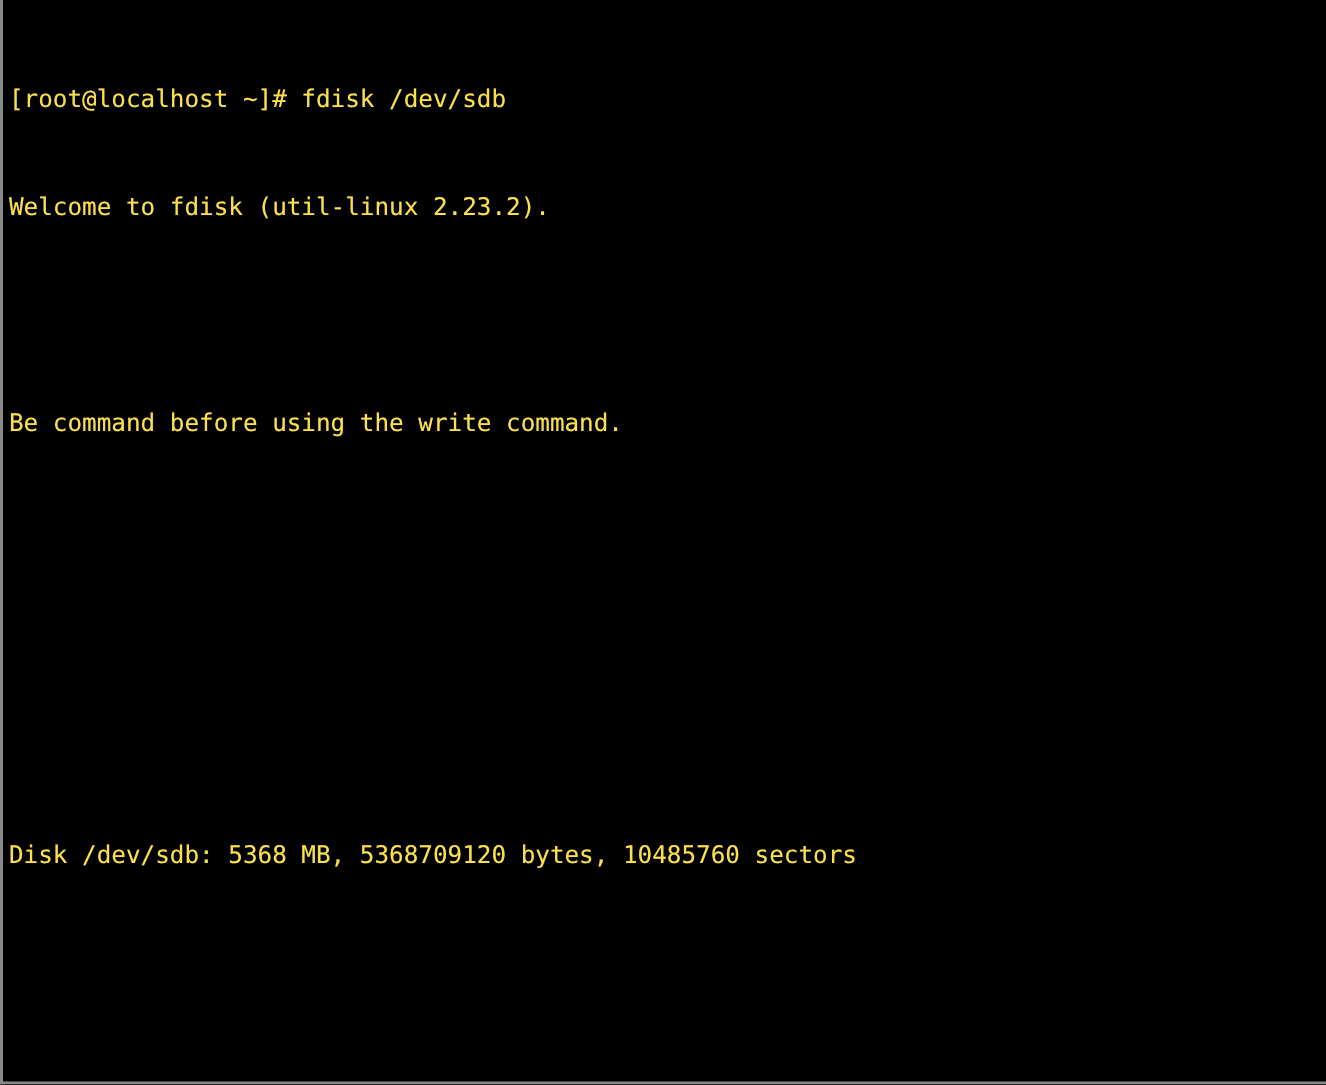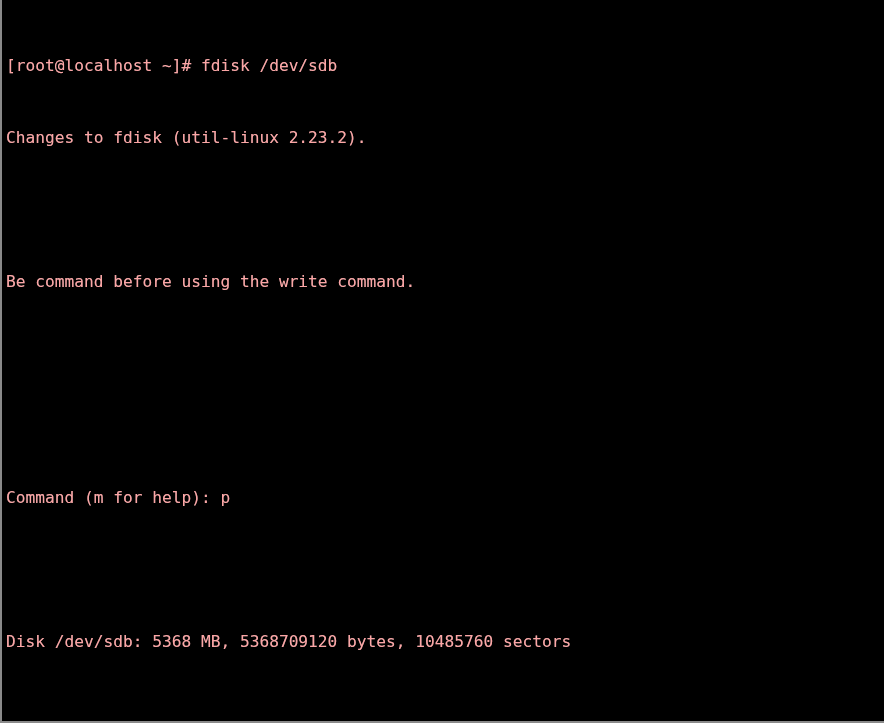--- a/index.html
+++ b/index.html
@@ -36,39 +36,38 @@
     margin: 0;
     padding: 0;
     font: inherit;
     color: inherit;
   }
   .line {
     display: block;
     height: 24px;
     white-space: pre;
     font: inherit;
-    color: #fca5a5;
+    color: #fde047;
     text-shadow: 0 0 0.5px rgba(255,255,255,0.35);
   }
   .line.blank {
     color: transparent;
   }
 </style>
 </head>
 <body>
 
 <div id="terminal">
   <div class="screen">
     <span class="line">[root@localhost ~]# fdisk /dev/sdb</span>
-    <span class="line">Changes to fdisk (util-linux 2.23.2).</span>
+    <span class="line">Welcome to fdisk (util-linux 2.23.2).</span>
     <span class="line blank"></span>
     <span class="line">Be command before using the write command.</span>
     <span class="line blank"></span>
     <span class="line blank"></span>
-    <span class="line">Command (m for help): p</span>
     <span class="line blank"></span>
     <span class="line">Disk /dev/sdb: 5368 MB, 5368709120 bytes, 10485760 sectors</span>
     
     
     
     
     
     
     
     

